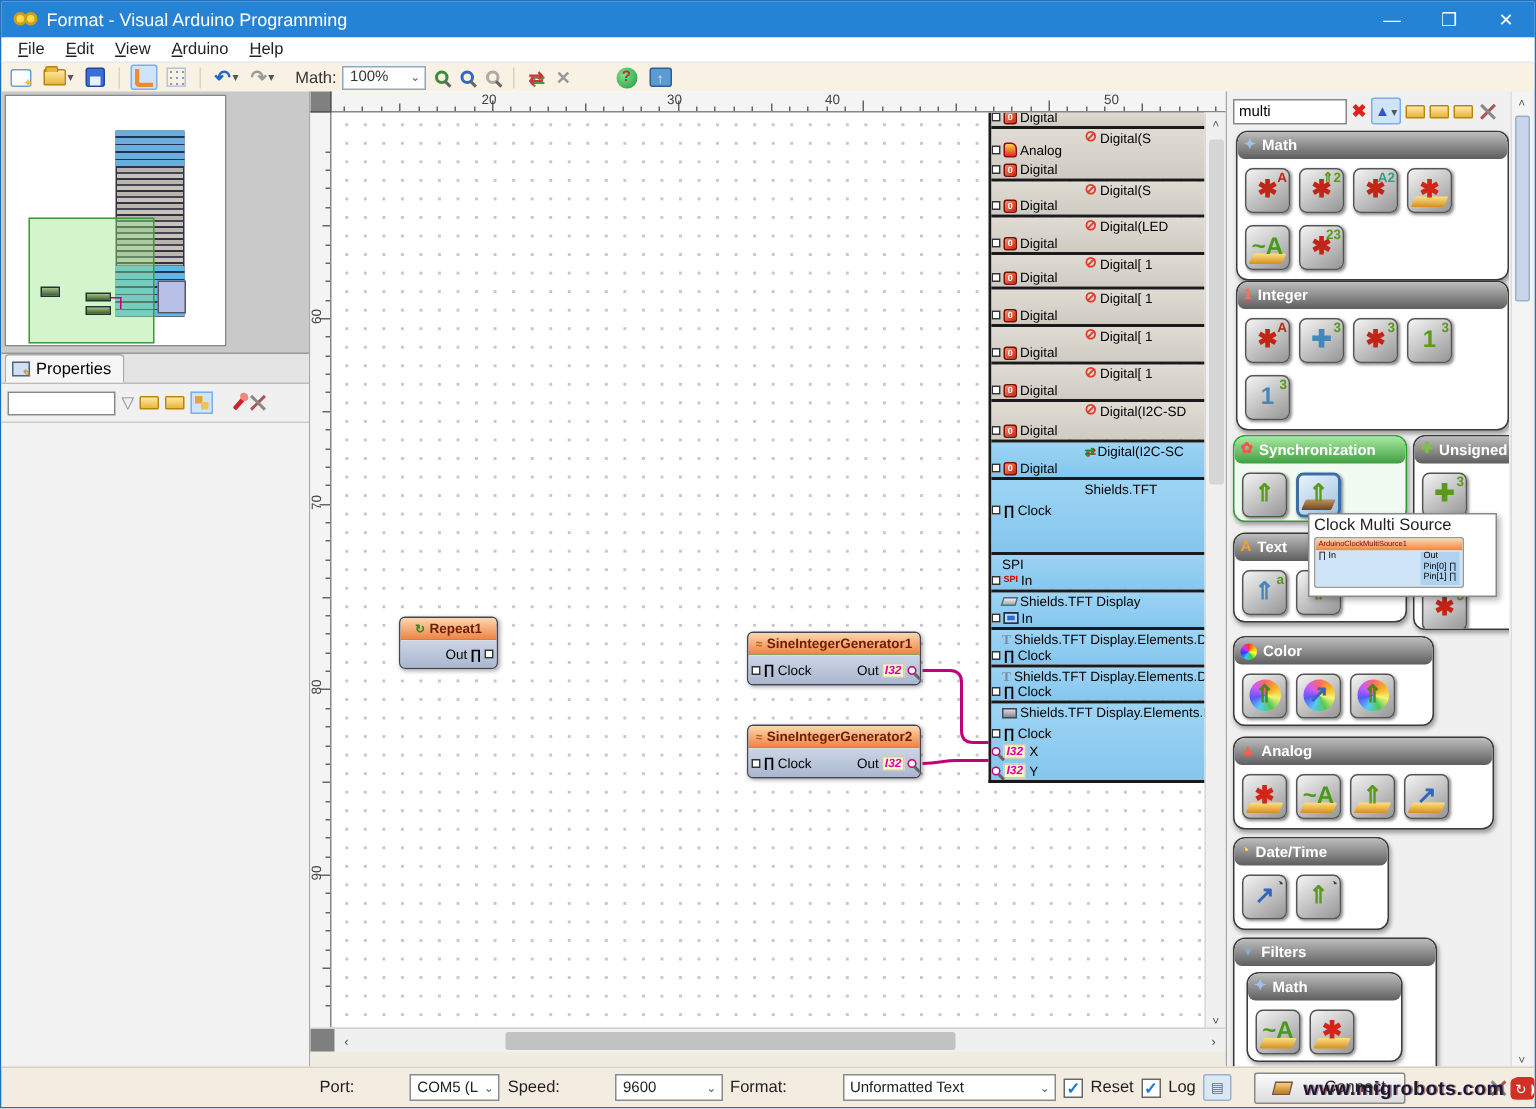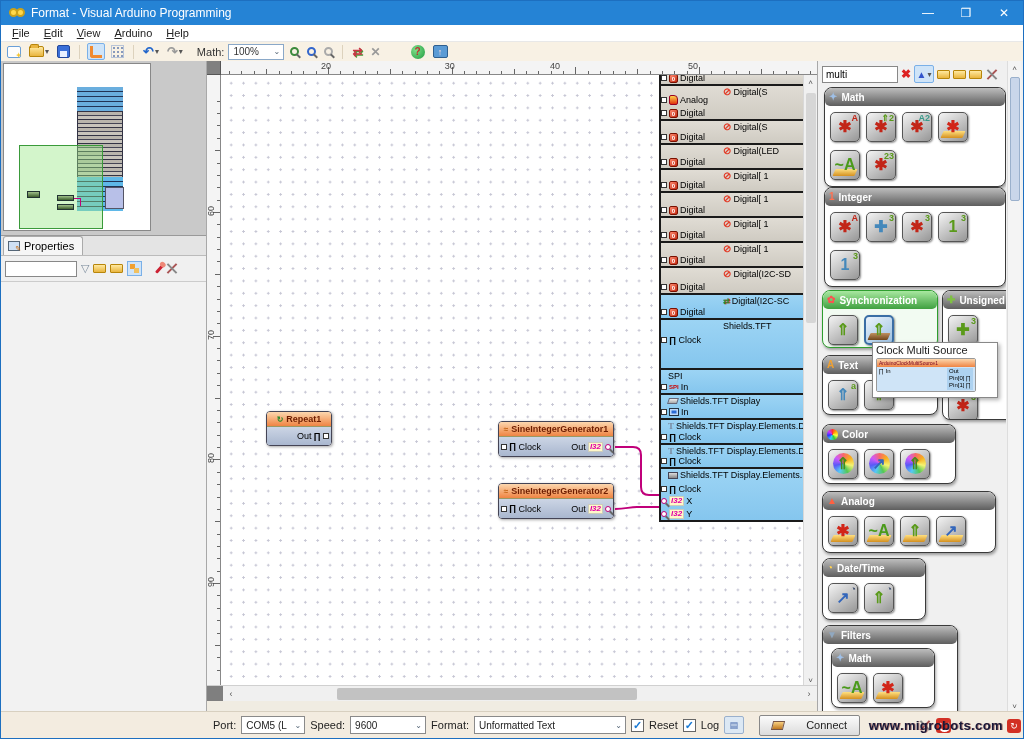--- a/index.html
+++ b/index.html
@@ -153,21 +153,21 @@
   .rp-thumb{position:absolute;left:2px;top:16px;width:10px;height:124px;background:#c9d6ea;border:1px solid #9ab0cc;border-radius:2px;}
   .tooltip{position:absolute;left:54px;top:281px;width:126px;height:56px;background:#fff;border:1px solid #888;box-shadow:2px 2px 4px rgba(0,0,0,.3);z-index:50;padding:1px 3px;}
   .tt-title{font-size:11px;color:#222;white-space:nowrap;}
   .tt-comp{margin-top:2px;border:1px solid #999;border-radius:2px;overflow:hidden;width:100px;}
   .tt-h{height:8px;background:linear-gradient(#fcd7ae,#ef8443);font-size:5px;color:#702;display:flex;align-items:center;padding-left:2px;white-space:nowrap;}
   .tt-b{background:#cfe4f7;display:flex;justify-content:space-between;font-size:6px;line-height:7px;padding:1px 2px;min-height:24px;}
   .tt-right{background:#aed2f0;padding:0 2px;}
 
   
   .statusbar{height:27px;background:#f3ece0;border-top:1px solid #d8d0c0;display:flex;align-items:center;font-size:11px;color:#222;gap:5px;padding-left:212px;flex:none;position:relative;}
-  .combo{height:18px;border:1px solid #8a8a8a;background:#fff;display:flex;align-items:center;font-size:10px;padding-left:4px;}
+  .combo{height:18px;border:1px solid #8a8a8a;background:#fff;display:flex;align-items:center;font-size:10px;padding-left:4px;margin-left:32px;}
   .combo .arr{margin-left:auto;width:13px;text-align:center;color:#567;font-size:8px;}
   .cb{width:13px;height:13px;border:1px solid #666;background:#fff;display:flex;align-items:center;justify-content:center;color:#1a7ad4;font-size:11px;font-weight:bold;flex:none;}
   .sb-logbtn{width:20px;height:18px;border:1px solid #9ab0cc;background:#dce8f4;border-radius:2px;display:flex;align-items:center;justify-content:center;font-size:9px;color:#46a;}
   .connect-btn{height:21px;border:1px solid #888;background:linear-gradient(#fbfbfb,#dcdcdc);border-radius:2px;display:flex;align-items:center;gap:22px;padding:0 12px;margin-left:10px;}
   .connect-ico{width:12px;height:9px;background:linear-gradient(#f8d080,#c07820);border:1px solid #754;transform:skewX(-14deg);}
   .sb-power{width:15px;height:15px;background:#d23024;border-radius:3px;position:relative;}
   .sb-power::after{content:"";position:absolute;left:3px;top:3px;width:7px;height:7px;border:2px solid #fff;border-radius:50%;border-top-color:transparent;}
   .watermark{position:absolute;right:20px;bottom:5px;font-size:13px;font-weight:bold;color:#181838;letter-spacing:.4px;text-shadow:1px 0 0 rgba(120,40,40,.55);}
   .wm-ico{position:absolute;right:2px;bottom:5px;width:14px;height:14px;background:#d23024;border-radius:3px;color:#fff;font-size:9px;display:flex;align-items:center;justify-content:center;}
 </style>
@@ -326,21 +326,21 @@
           <div class="htick" style="left: 380.77px;"></div>
           <div class="htick" style="left: 393.14px;"></div>
           <div class="htick" style="left: 405.51px;"></div>
           <div class="htick" style="left: 417.88px;"></div>
           <div class="htick med" style="left: 430.25px;"></div>
           <div class="htick" style="left: 442.62px;"></div>
           <div class="htick" style="left: 454.99px;"></div>
           <div class="htick" style="left: 467.36px;"></div>
           <div class="htick" style="left: 479.73px;"></div>
           <div class="htick big" style="left: 492.1px;"></div>
-          <span class="rnum" style="left: 465px; padding-left: 16px;">50</span>
+          <span class="rnum" style="left: 513px; padding-left: 16px;">50</span>
           <div class="htick" style="left: 504.47px;"></div>
           <div class="htick" style="left: 516.84px;"></div>
           <div class="htick" style="left: 529.21px;"></div>
           <div class="htick" style="left: 541.58px;"></div>
           <div class="htick med" style="left: 553.95px;"></div>
           <div class="htick" style="left: 566.32px;"></div>
           <div class="htick" style="left: 578.69px;"></div>
           <div class="htick" style="left: 591.06px;"></div>
           <div class="htick" style="left: 603.43px;"></div>
         </div>

